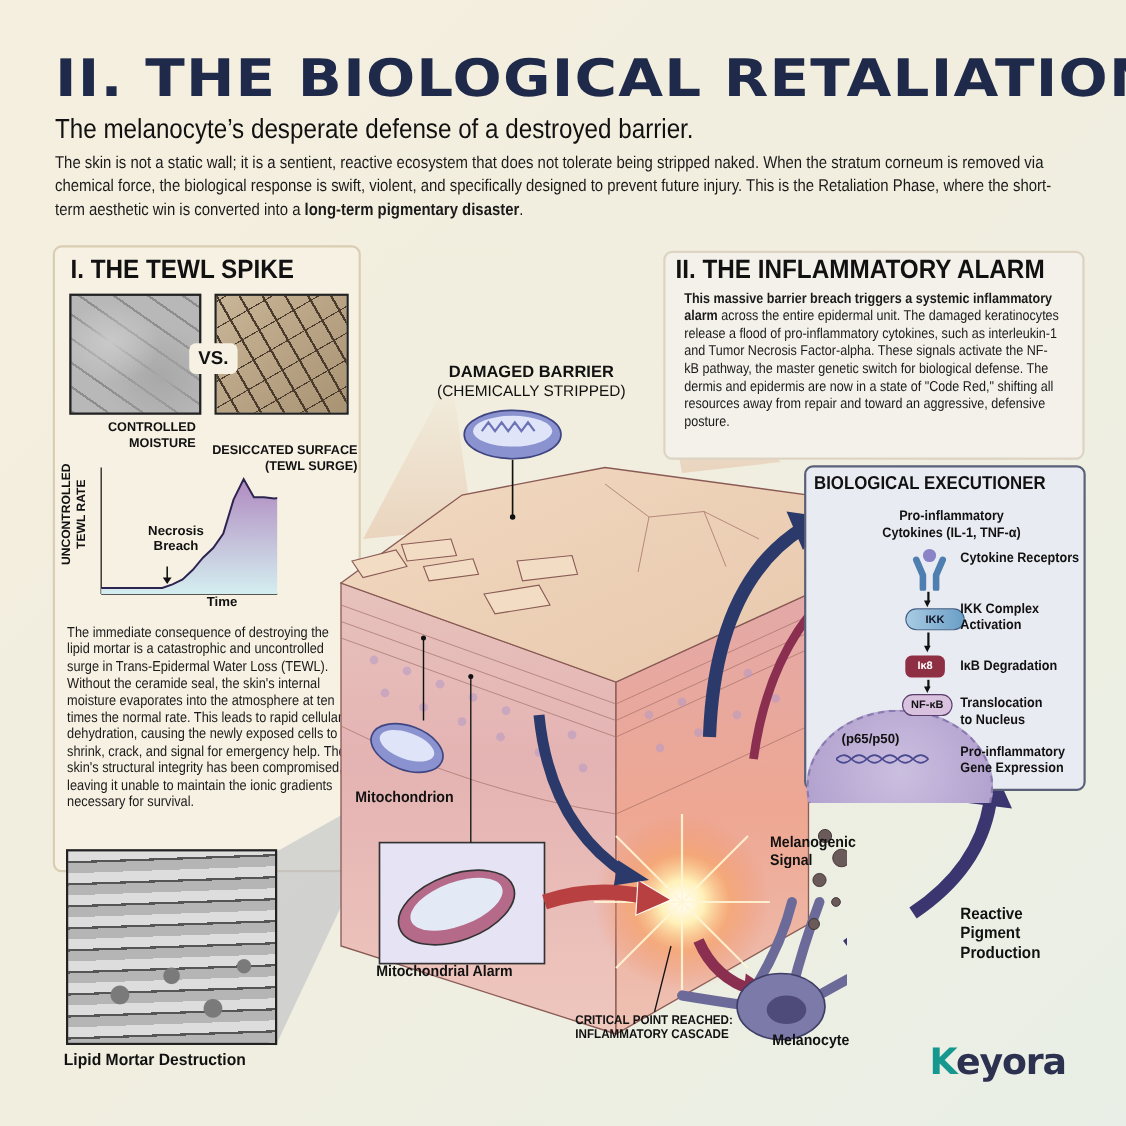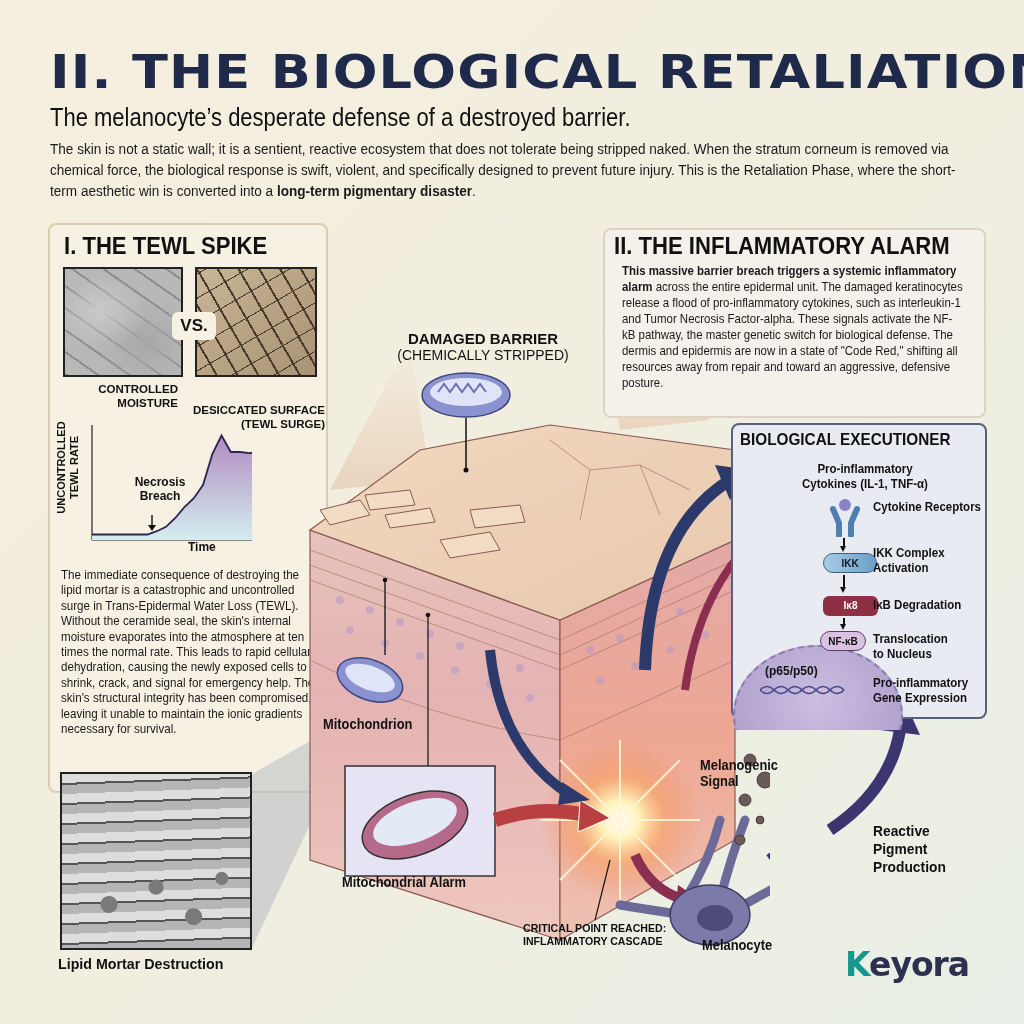--- a/index.html
+++ b/index.html
@@ -90,21 +90,21 @@
     left: 731px; top: 423px; width: 256px; height: 296px;
     background: #e9ebf2; border: 2px solid #5a6078; border-radius: 8px; overflow: hidden;
   }
   #exec-title { left: 740px; top: 430px; font-size: 17px; font-weight: 900; transform: scaleX(0.9); transform-origin: left; white-space: nowrap; }
   #exec-cyto { left: 790px; top: 462px; font-size: 12.5px; font-weight: 700; text-align: center; line-height: 15px; width: 150px; transform: scaleX(0.92); }
   .step-label { font-size: 12.5px; font-weight: 700; line-height: 15px; transform: scaleX(0.92); transform-origin: left; white-space: nowrap; }
   .pill {
     font-size: 10px; font-weight: 700; text-align: center; border-radius: 10px;
   }
   #pill-ikk { left: 823px; top: 553px; width: 54px; height: 20px; line-height: 20px; background: linear-gradient(90deg,#a7cbe3,#6b9fc7); border: 1.5px solid #3e5f85; color:#112; }
-  #pill-ikb { left: 823px; top: 596px; width: 55px; height: 20px; line-height: 20px; background: #8f2f44; color: #fff; border-radius: 6px; }
+  #pill-ikb { left: 823px; top: 596px; width: 36px; height: 20px; line-height: 20px; background: #8f2f44; color: #fff; border-radius: 6px; }
   #pill-nfkb { left: 820px; top: 631px; width: 46px; height: 20px; line-height: 20px; background: #d8c2e0; border: 1.5px solid #5a3d6b; }
   .arrow-down { width: 0; height: 0; border-left: 3px solid transparent; border-right: 3px solid transparent; border-top: 6px solid #111; }
   .vline { width: 1.5px; background: #111; }
   #nucleus {
     left: 733px; top: 645px; width: 170px; height: 140px; border-radius: 50%;
     background: radial-gradient(ellipse at 50% 40%, #cbbfe0, #a997c8);
     border: 2px dashed #8a7bb0;
   }
   #p65 { left: 765px; top: 664px; font-size: 12px; font-weight: 700; }
 

